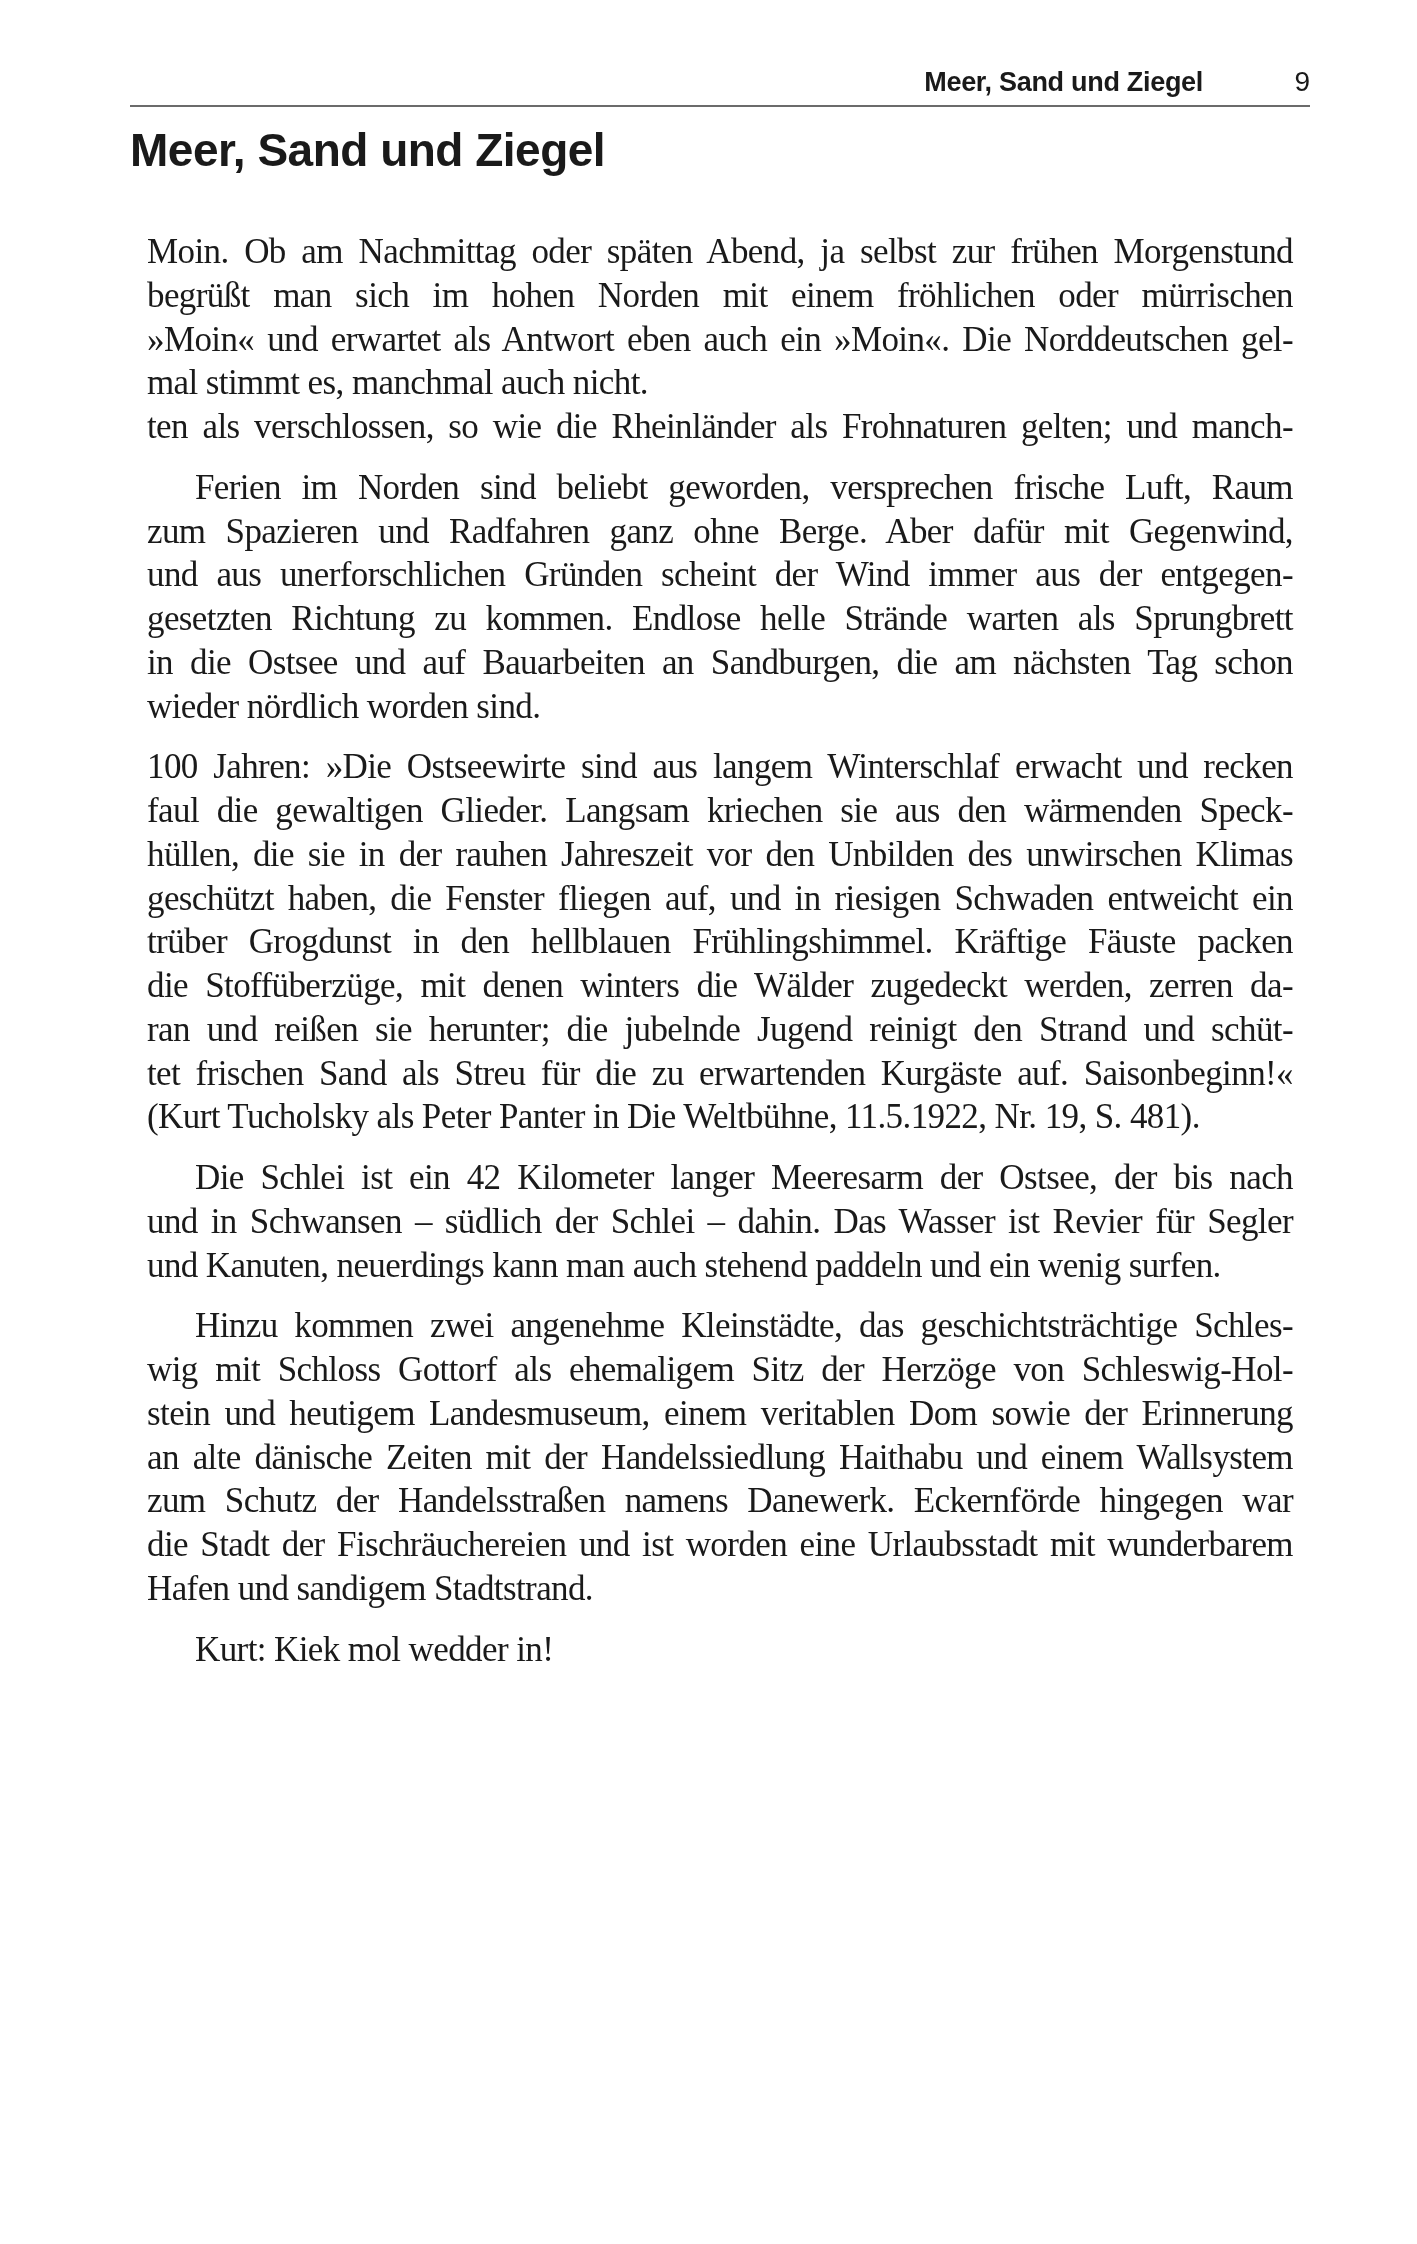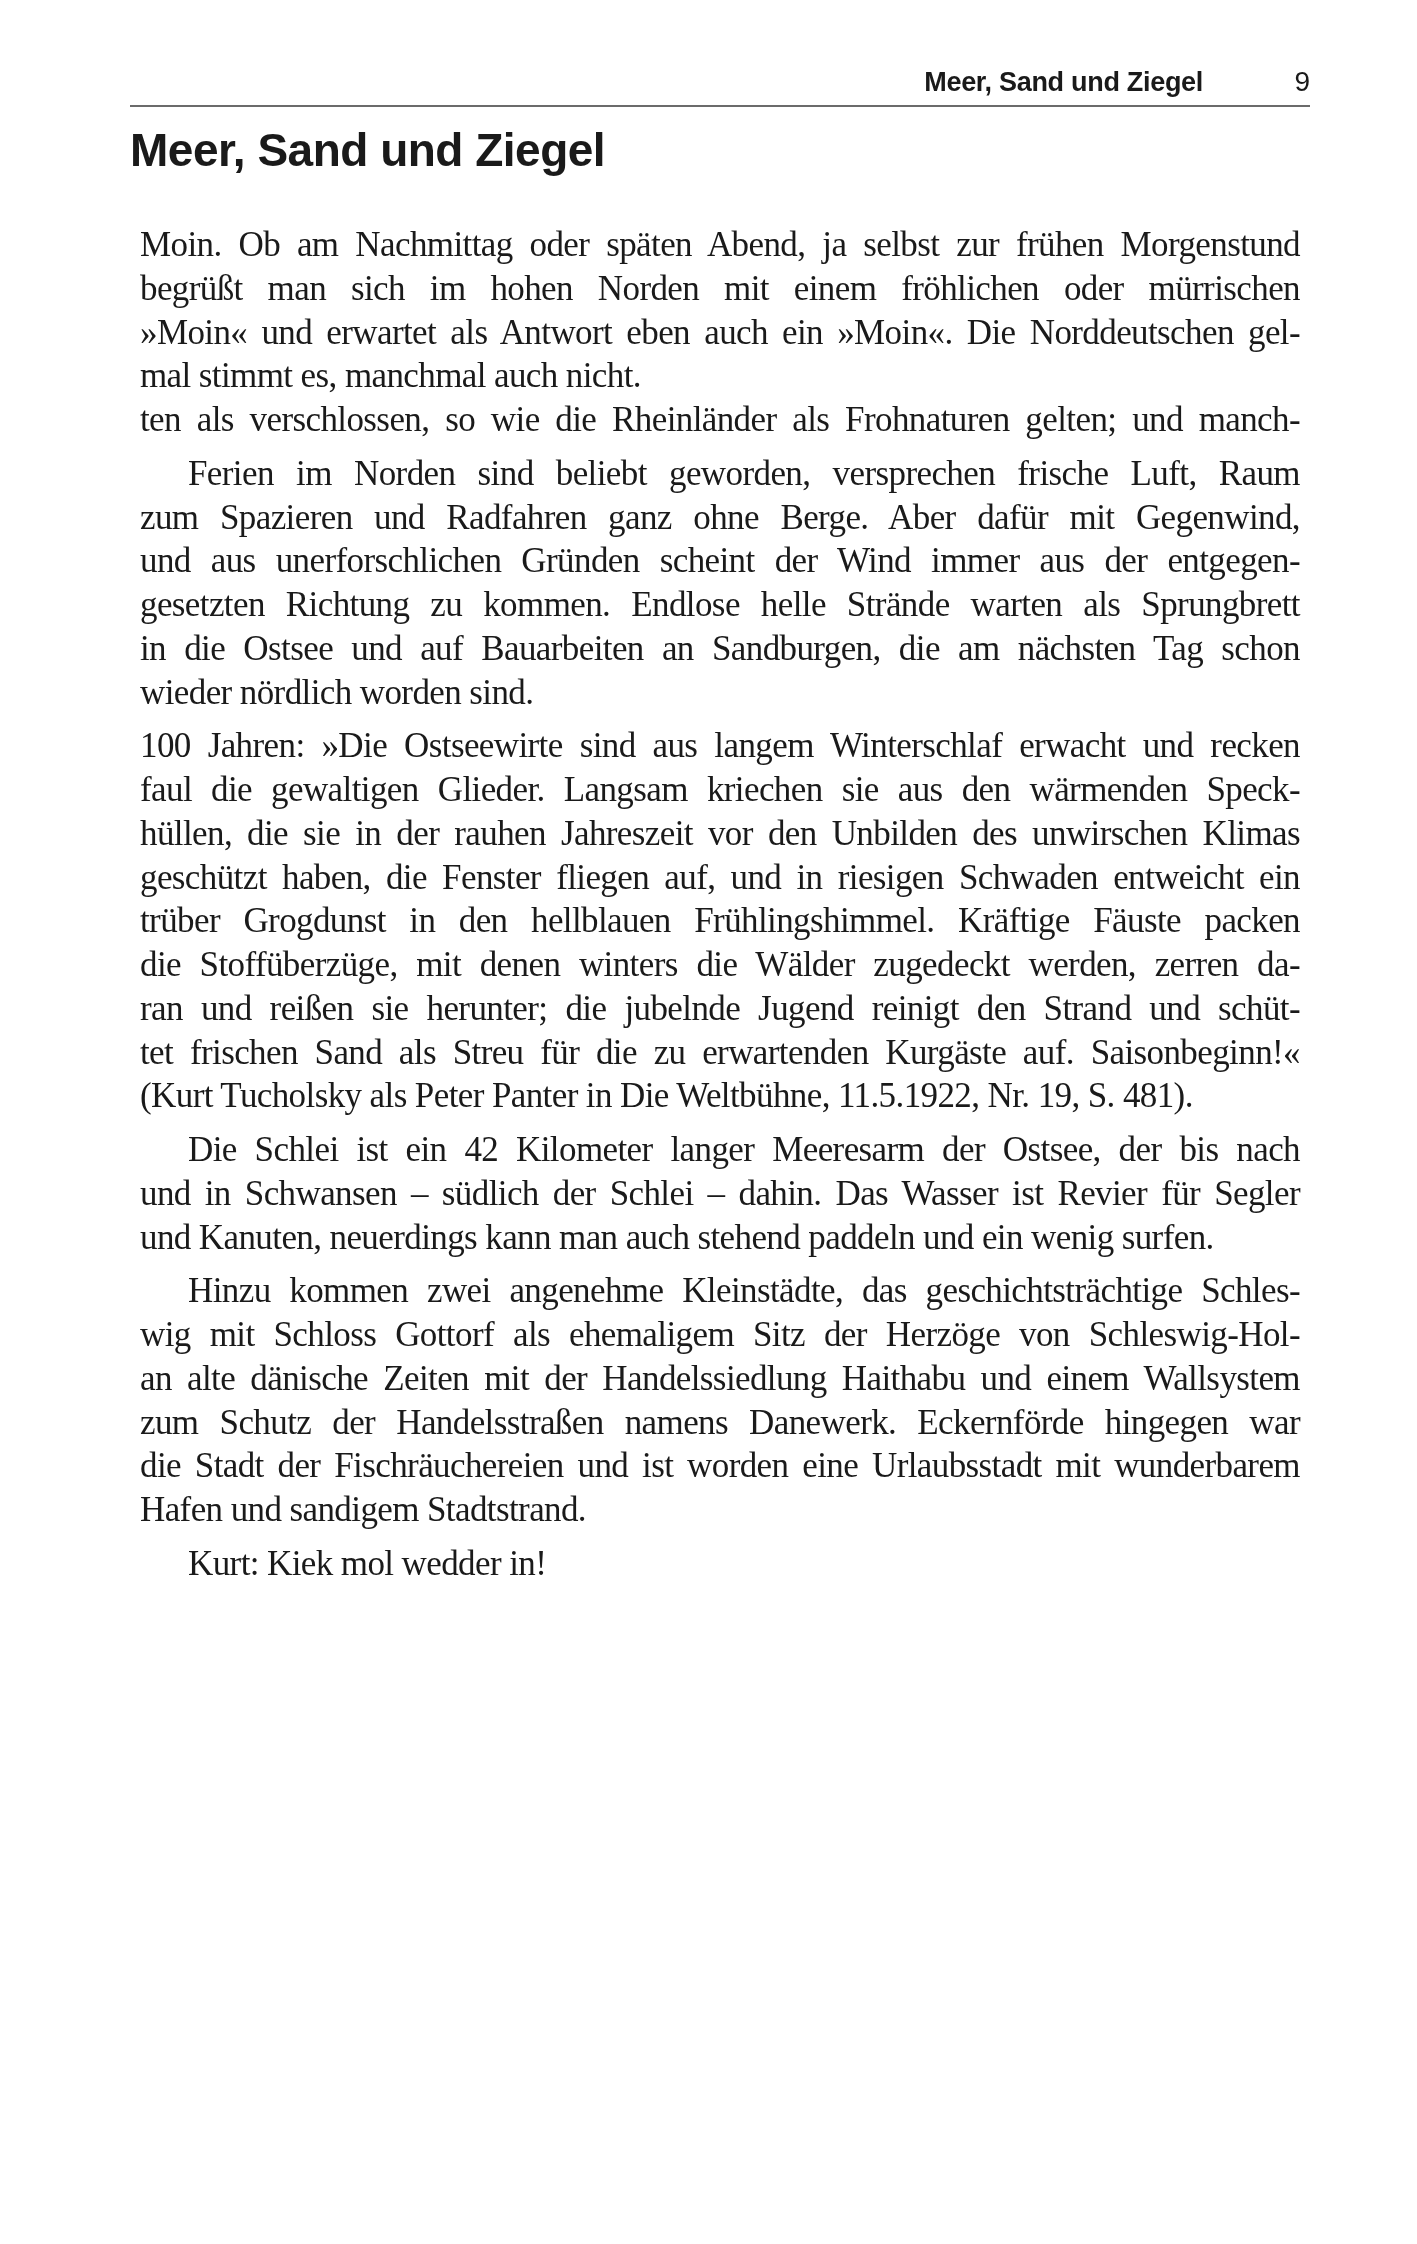--- a/index.html
+++ b/index.html
@@ -61,21 +61,21 @@
     .body-text {
       position: absolute;
       left: 130px;
       width: 1180px;
       top: 213px;
       font-family: "Liberation Serif", "DejaVu Serif", serif;
       font-size: 35px;
       line-height: 43.75px;
       color: #1a1a1a;
     }
-    .para { margin: 10px; padding: 0; }
+    .para { margin: 17px; padding: 0; }
     .line {
       display: block;
       height: 43.75px;
       white-space: nowrap;
       text-align: justify;
       text-align-last: justify;
       letter-spacing: -0.6px;
       overflow: visible;
     }
     .line.first { padding-left: 48px; }
@@ -120,20 +120,21 @@
       <span class="line last">(Kurt Tucholsky als Peter Panter in Die Weltbühne, 11.5.1922, Nr. 19, S. 481).</span>
     </p>
   <p class="para">
       <span class="line first">Die Schlei ist ein 42 Kilometer langer Meeresarm der Ostsee, der bis nach</span>
       <span class="line">und in Schwansen – südlich der Schlei – dahin. Das Wasser ist Revier für Segler</span>
       <span class="line last">und Kanuten, neuerdings kann man auch stehend paddeln und ein wenig surfen.</span>
     </p>
   <p class="para">
       <span class="line first">Hinzu kommen zwei angenehme Kleinstädte, das geschichtsträchtige Schles-</span>
       <span class="line">wig mit Schloss Gottorf als ehemaligem Sitz der Herzöge von Schleswig-Hol-</span>
+      <span class="line">stein und heutigem Landesmuseum, einem veritablen Dom sowie der Erinnerung</span>
       <span class="line">an alte dänische Zeiten mit der Handelssiedlung Haithabu und einem Wallsystem</span>
       <span class="line">zum Schutz der Handelsstraßen namens Danewerk. Eckernförde hingegen war</span>
       <span class="line">die Stadt der Fischräuchereien und ist worden eine Urlaubsstadt mit wunderbarem</span>
       <span class="line last">Hafen und sandigem Stadtstrand.</span>
     </p>
   <p class="para">
       <span class="line first last">Kurt: Kiek mol wedder in!</span>
     </p>
 </main>
 

